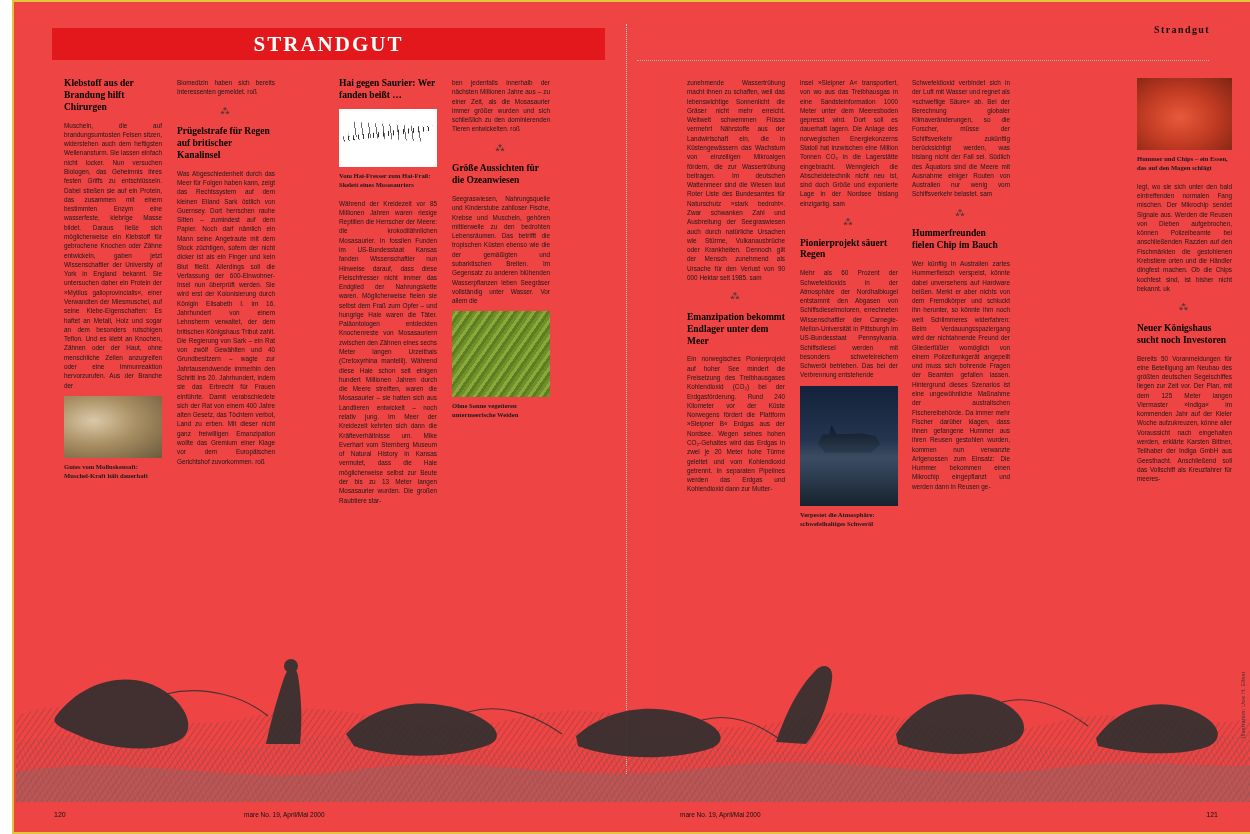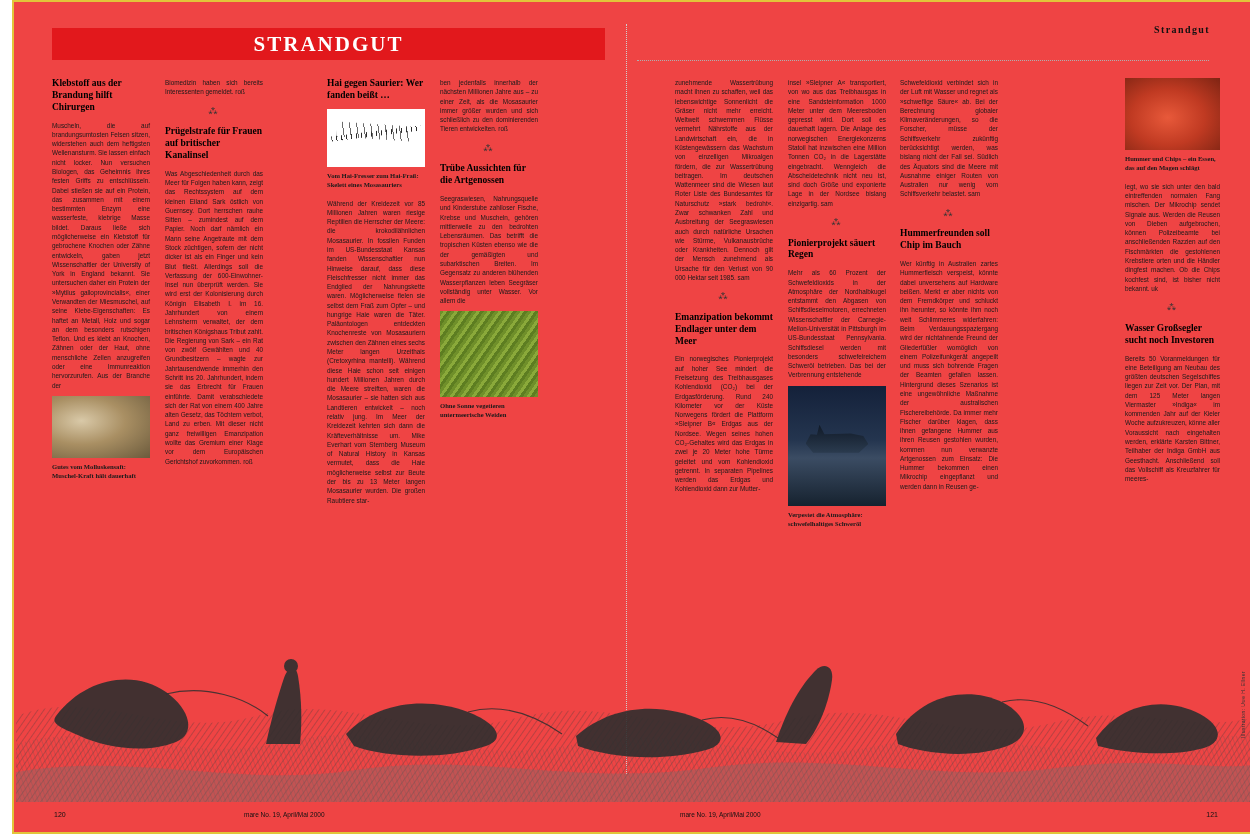--- a/index.html
+++ b/index.html
@@ -53,21 +53,21 @@
     border-top:1px dotted #b0b0b0;
   }
   .gutter{
     position:absolute;
     left:614px;top:24px;bottom:60px;
     border-left:1px dotted #cfcfcf;
   }
   
   .cols{
     position:absolute;
-    left:40px;top:78px;
+    left:52px;top:78px;
     width:1168px;height:482px;
   }
   .col{
     position:absolute;
     top:0;width:98px;
     font-size:6.4px;
     line-height:1.45;
     text-align:justify;
     hyphens:auto;
     color:#1a1a1a;
@@ -181,35 +181,35 @@
     <div class="col c1">
       <h2 class="head">Klebstoff aus der Brandung hilft Chirurgen</h2>
       <p>Muscheln, die auf brandungsumtosten Felsen sitzen, widerstehen auch dem heftigsten Wellenansturm. Sie lassen einfach nicht locker. Nun versuchen Biologen, das Geheimnis ihres festen Griffs zu entschlüsseln. Dabei stießen sie auf ein Protein, das zusammen mit einem bestimmten Enzym eine wasserfeste, klebrige Masse bildet. Daraus ließe sich möglicherweise ein Klebstoff für gebrochene Knochen oder Zähne entwickeln, gaben jetzt Wissenschaftler der University of York in England bekannt. Sie untersuchen daher ein Protein der »Mytilus galloprovincialis«, einer Verwandten der Miesmuschel, auf seine Klebe-Eigenschaften: Es haftet an Metall, Holz und sogar an dem besonders rutschigen Teflon. Und es klebt an Knochen, Zähnen oder der Haut, ohne menschliche Zellen anzugreifen oder eine Immunreaktion hervorzurufen. Aus der Branche der</p>
       <div class="photo ph-shell"></div>
       <div class="capt">Gutes vom Molluskensaft: Muschel-Kraft hält dauerhaft</div>
     </div>
 
     <div class="col c2">
       <p>Biomedizin haben sich bereits Interessenten gemeldet. roß</p>
       <div class="dingbat">⁂</div>
-      <h2 class="head">Prügelstrafe für Frauen auf britischer Kanalinsel</h2>
+      <h2 class="head">Prügelstrafe für Regen auf britischer Kanalinsel</h2>
       <p>Was Abgeschiedenheit durch das Meer für Folgen haben kann, zeigt das Rechtssystem auf dem kleinen Eiland Sark östlich von Guernsey. Dort herrschen rauhe Sitten – zumindest auf dem Papier. Noch darf nämlich ein Mann seine Angetraute mit dem Stock züchtigen, sofern der nicht dicker ist als ein Finger und kein Blut fließt. Allerdings soll die Verfassung der 600-Einwohner-Insel nun überprüft werden. Sie wird erst der Kolonisierung durch Königin Elisabeth I. im 16. Jahrhundert von einem Lehnsherrn verwaltet, der dem britischen Königshaus Tribut zahlt. Die Regierung von Sark – ein Rat von zwölf Gewählten und 40 Grundbesitzern – wagte zur Jahrtausendwende immerhin den Schritt ins 20. Jahrhundert, indem sie das Erbrecht für Frauen einführte. Damit verabschiedete sich der Rat von einem 400 Jahre alten Gesetz, das Töchtern verbot, Land zu erben. Mit dieser nicht ganz freiwilligen Emanzipation wollte das Gremium einer Klage vor dem Europäischen Gerichtshof zuvorkommen. roß</p>
     </div>
 
     <div class="col c3">
       <h2 class="head">Hai gegen Saurier: Wer fanden beißt …</h2>
       <div class="photo ph-skel"></div>
       <div class="capt">Vom Hai-Fresser zum Hai-Fraß: Skelett eines Mosasauriers</div>
       <p>Während der Kreidezeit vor 85 Millionen Jahren waren riesige Reptilien die Herrscher der Meere: die krokodilähnlichen Mosasaurier. In fossilen Funden im US-Bundesstaat Kansas fanden Wissenschaftler nun Hinweise darauf, dass diese Fleischfresser nicht immer das Endglied der Nahrungskette waren. Möglicherweise fielen sie selbst dem Fraß zum Opfer – und hungrige Haie waren die Täter. Paläontologen entdeckten Knochenreste von Mosasauriern zwischen den Zähnen eines sechs Meter langen Urzeithais (Cretoxyrhina mantelli). Während diese Haie schon seit einigen hundert Millionen Jahren durch die Meere streiften, waren die Mosasaurier – sie hatten sich aus Landtieren entwickelt – noch relativ jung. Im Meer der Kreidezeit kehrten sich dann die Kräfteverhältnisse um. Mike Everhart vom Sternberg Museum of Natural History in Kansas vermutet, dass die Haie möglicherweise selbst zur Beute der bis zu 13 Meter langen Mosasaurier wurden. Die großen Raubtiere star-</p>
     </div>
 
     <div class="col c4">
       <p>ben jedenfalls innerhalb der nächsten Millionen Jahre aus – zu einer Zeit, als die Mosasaurier immer größer wurden und sich schließlich zu den dominierenden Tieren entwickelten. roß</p>
       <div class="dingbat">⁂</div>
-      <h2 class="head">Trübe Aussichten für die Artgenossen</h2>
+      <h2 class="head">Größe Aussichten für die Ozeanwiesen</h2>
       <p>Seegraswiesen, Nahrungsquelle und Kinderstube zahlloser Fische, Krebse und Muscheln, gehören mittlerweile zu den bedrohten Lebensräumen. Das betrifft die tropischen Küsten ebenso wie die der gemäßigten und subarktischen Breiten. Im Gegensatz zu anderen blühenden Wasserpflanzen leben Seegräser vollständig unter Wasser. Vor allem die</p>
       <div class="photo ph-meadow"></div>
       <div class="capt">Ohne Sonne vegetieren untermeerische Weiden</div>
     </div>
 
     <div class="col c5">
       <p>zunehmende Wassertrübung macht ihnen zu schaffen, weil das lebenswichtige Sonnenlicht die Gräser nicht mehr erreicht. Weltweit schwemmen Flüsse vermehrt Nährstoffe aus der Landwirtschaft ein, die in Küstengewässern das Wachstum von einzelligen Mikroalgen fördern, die zur Wassertrübung beitragen. Im deutschen Wattenmeer sind die Wiesen laut Roter Liste des Bundesamtes für Naturschutz »stark bedroht«. Zwar schwanken Zahl und Ausbreitung der Seegraswiesen auch durch natürliche Ursachen wie Stürme, Vulkanausbrüche oder Krankheiten. Dennoch gilt der Mensch zunehmend als Ursache für den Verlust von 90 000 Hektar seit 1985. sam</p>
       <div class="dingbat">⁂</div>
       <h2 class="head">Emanzipation bekommt Endlager unter dem Meer</h2>
       <p>Ein norwegisches Pionierprojekt auf hoher See mindert die Freisetzung des Treibhausgases Kohlendioxid (CO₂) bei der Erdgasförderung. Rund 240 Kilometer vor der Küste Norwegens fördert die Plattform »Sleipner B« Erdgas aus der Nordsee. Wegen seines hohen CO₂-Gehaltes wird das Erdgas in zwei je 20 Meter hohe Türme geleitet und vom Kohlendioxid getrennt. In separaten Pipelines werden das Erdgas und Kohlendioxid dann zur Mutter-</p>
@@ -220,30 +220,30 @@
       <div class="dingbat">⁂</div>
       <h2 class="head">Pionierprojekt säuert Regen</h2>
       <p>Mehr als 60 Prozent der Schwefeldioxids in der Atmosphäre der Nordhalbkugel entstammt den Abgasen von Schiffsdieselmotoren, errechneten Wissenschaftler der Carnegie-Mellon-Universität in Pittsburgh im US-Bundesstaat Pennsylvania. Schiffsdiesel werden mit besonders schwefelreichem Schweröl betrieben. Das bei der Verbrennung entstehende</p>
       <div class="photo ph-ship"></div>
       <div class="capt">Verpestet die Atmosphäre: schwefelhaltiges Schweröl</div>
     </div>
 
     <div class="col c7">
       <p>Schwefeldioxid verbindet sich in der Luft mit Wasser und regnet als »schweflige Säure« ab. Bei der Berechnung globaler Klimaveränderungen, so die Forscher, müsse der Schiffsverkehr zukünftig berücksichtigt werden, was bislang nicht der Fall sei. Südlich des Äquators sind die Meere mit Ausnahme einiger Routen von Australien nur wenig vom Schiffsverkehr belastet. sam</p>
       <div class="dingbat">⁂</div>
-      <h2 class="head">Hummerfreunden soll Chip im Bauch</h2>
+      <h2 class="head">Hummerfreunden fielen Chip im Bauch</h2>
       <p>Wer künftig in Australien zartes Hummerfleisch verspeist, könnte dabei unversehens auf Hardware beißen. Merkt er aber nichts von dem Fremdkörper und schluckt ihn herunter, so könnte ihm noch weit Schlimmeres widerfahren: Beim Verdauungsspaziergang wird der nichtahnende Freund der Gliederfüßler womöglich von einem Polizeifunkgerät angepeilt und muss sich bohrende Fragen der Beamten gefallen lassen. Hintergrund dieses Szenarios ist eine ungewöhnliche Maßnahme der australischen Fischereibehörde. Da immer mehr Fischer darüber klagen, dass ihnen gefangene Hummer aus ihren Reusen gestohlen wurden, kommen nun verwanzte Artgenossen zum Einsatz: Die Hummer bekommen einen Mikrochip eingepflanzt und werden dann in Reusen ge-</p>
     </div>
 
     <div class="col c9">
       <div class="photo ph-lobster" style="margin-top:0"></div>
       <div class="capt">Hummer und Chips – ein Essen, das auf den Magen schlägt</div>
       <p>legt, wo sie sich unter den bald eintreffenden normalen Fang mischen. Der Mikrochip sendet Signale aus. Werden die Reusen von Dieben aufgebrochen, können Polizeibeamte bei anschließenden Razzien auf den Fischmärkten die gestohlenen Krebstiere orten und die Händler dingfest machen. Ob die Chips kochfest sind, ist bisher nicht bekannt. uk</p>
       <div class="dingbat">⁂</div>
-      <h2 class="head">Wasser Großsegler sucht noch Investoren</h2>
+      <h2 class="head">Neuer Königshaus sucht noch Investoren</h2>
       <p>Bereits 50 Voranmeldungen für eine Beteiligung am Neubau des größten deutschen Segelschiffes liegen zur Zeit vor. Der Plan, mit dem 125 Meter langen Viermaster »Indiga« im kommenden Jahr auf der Kieler Woche aufzukreuzen, könne aller Voraussicht nach eingehalten werden, erklärte Karsten Bittner, Teilhaber der Indiga GmbH aus Geesthacht. Anschließend soll das Vollschiff als Kreuzfahrer für meeres-</p>
     </div>
 
   </div>
 
   <div class="illus">
     <svg class="waves" viewBox="0 0 1242 236" preserveAspectRatio="none">
       <defs>
         <pattern id="hatch" width="5" height="5" patternUnits="userSpaceOnUse" patternTransform="rotate(35)">
           <line x1="0" y1="0" x2="0" y2="5" stroke="#3a3a3a" stroke-width="1.1"></line>

